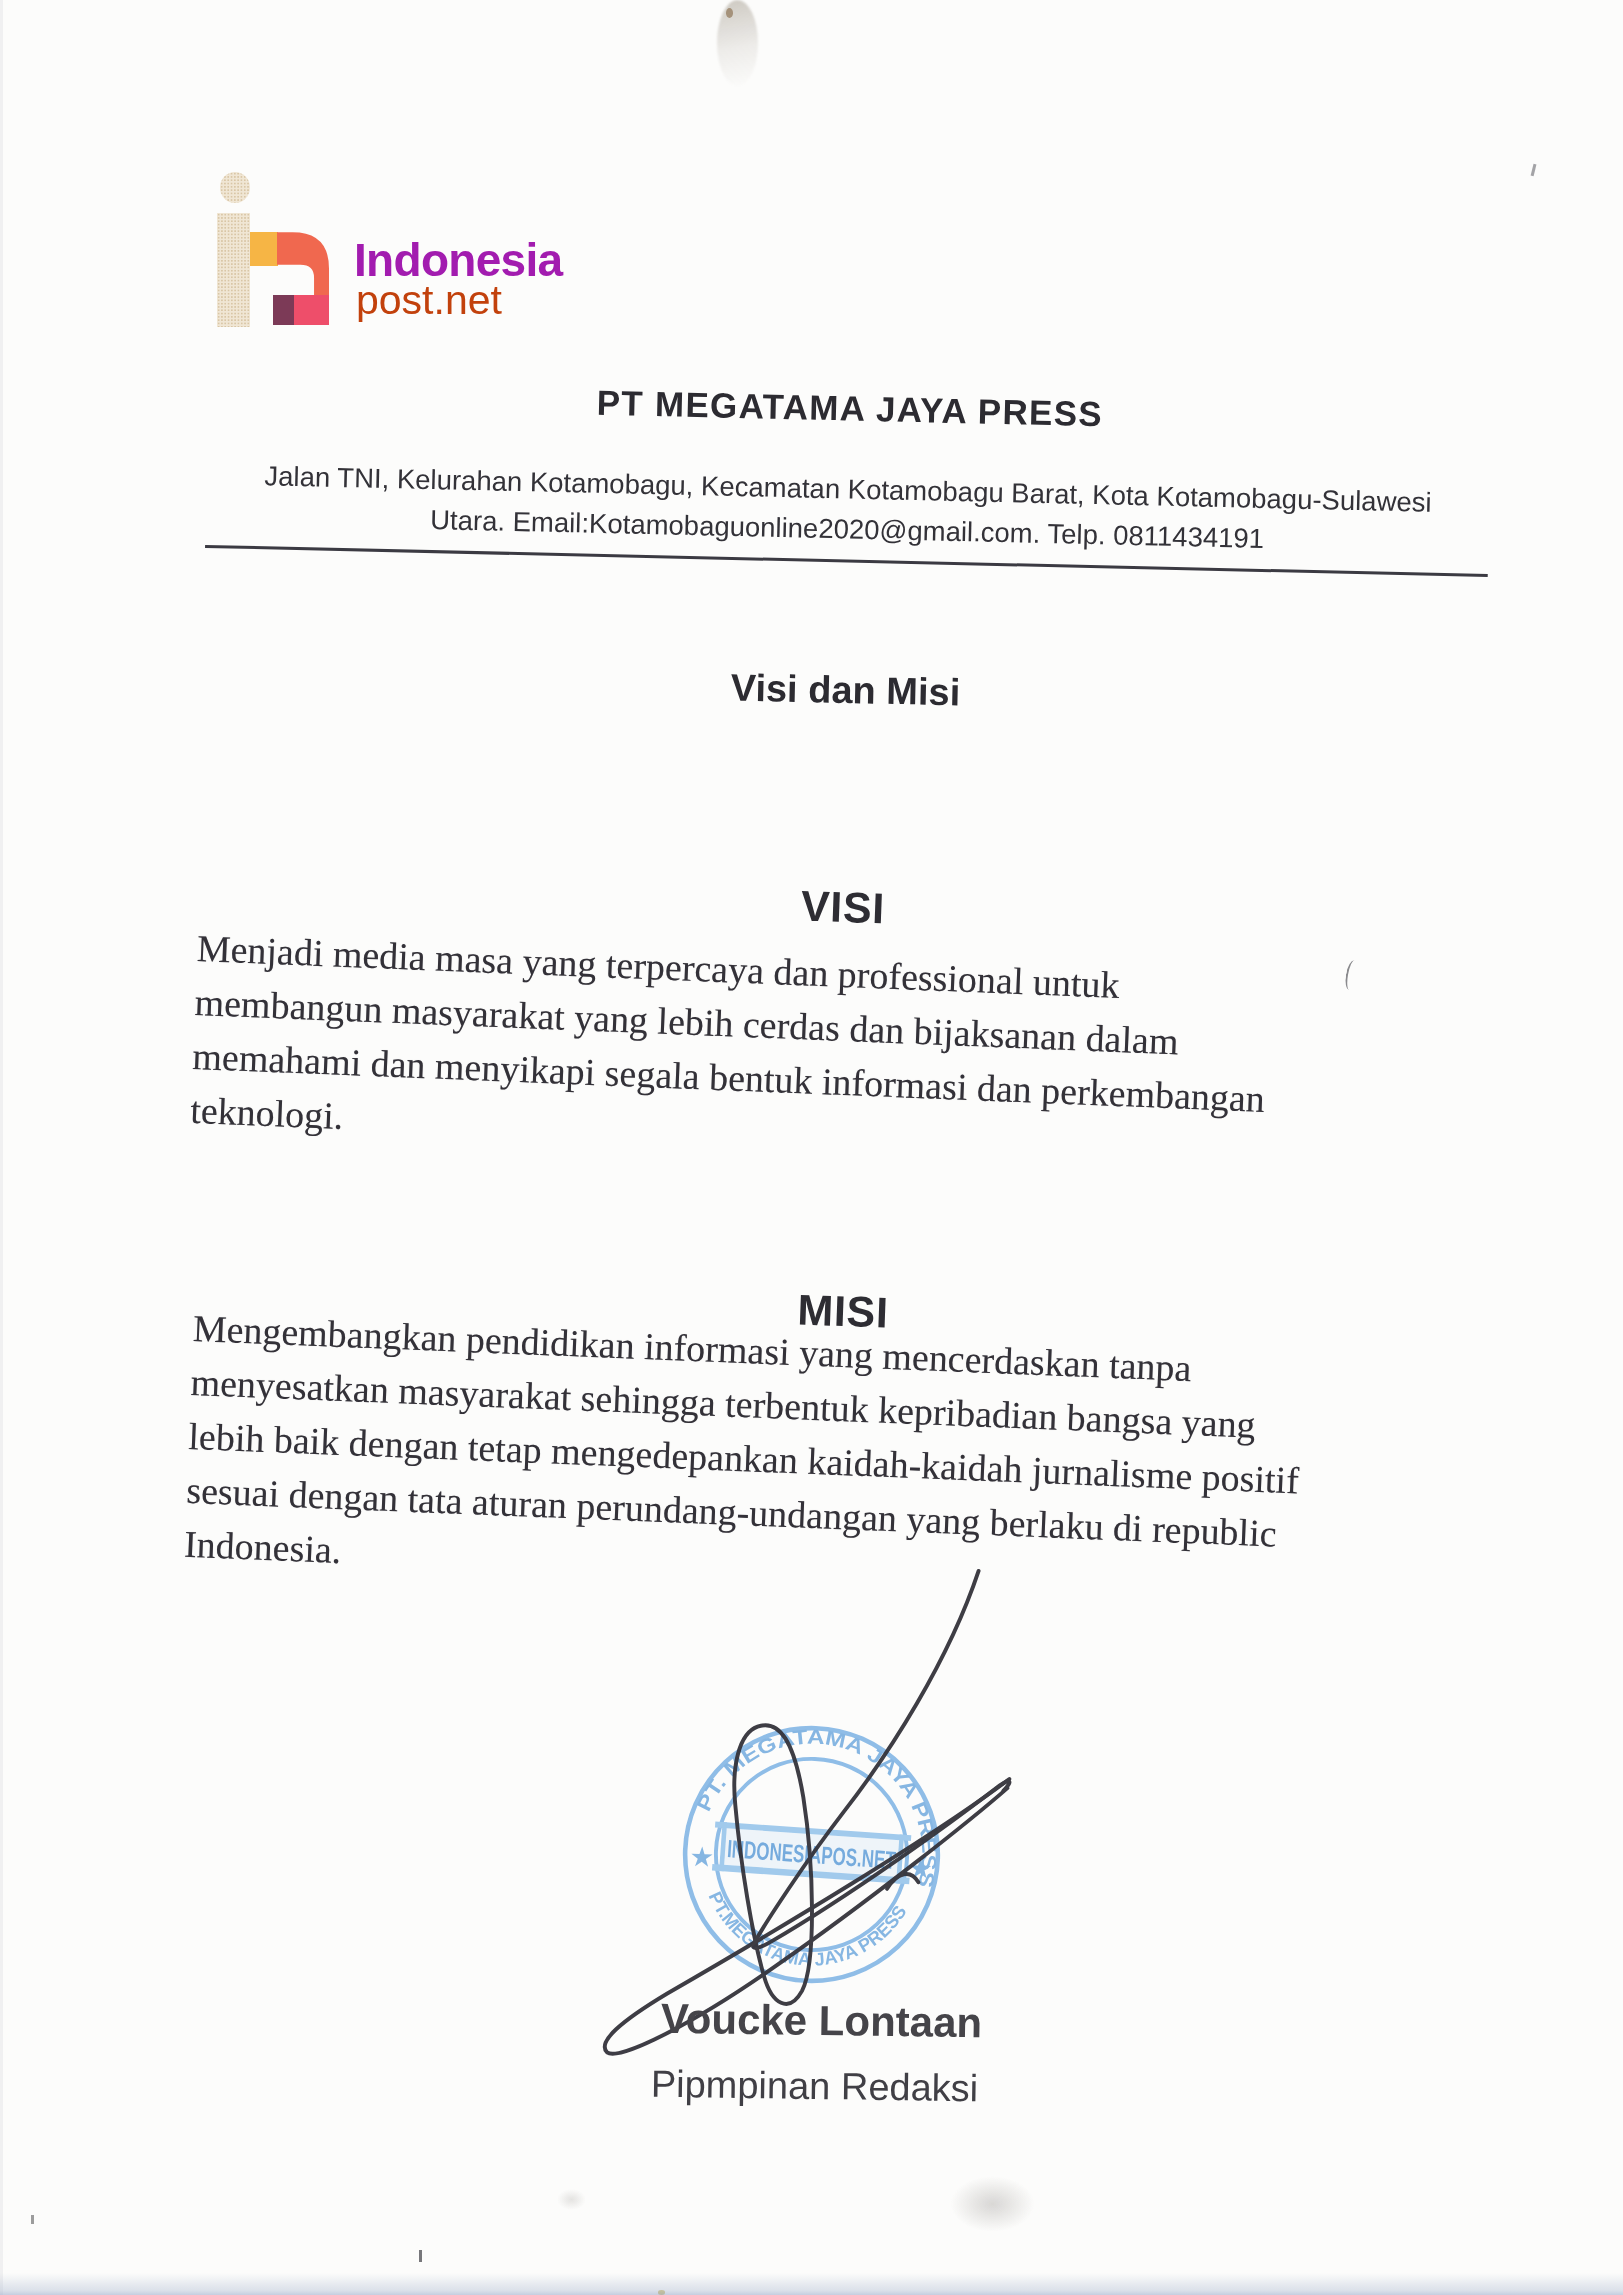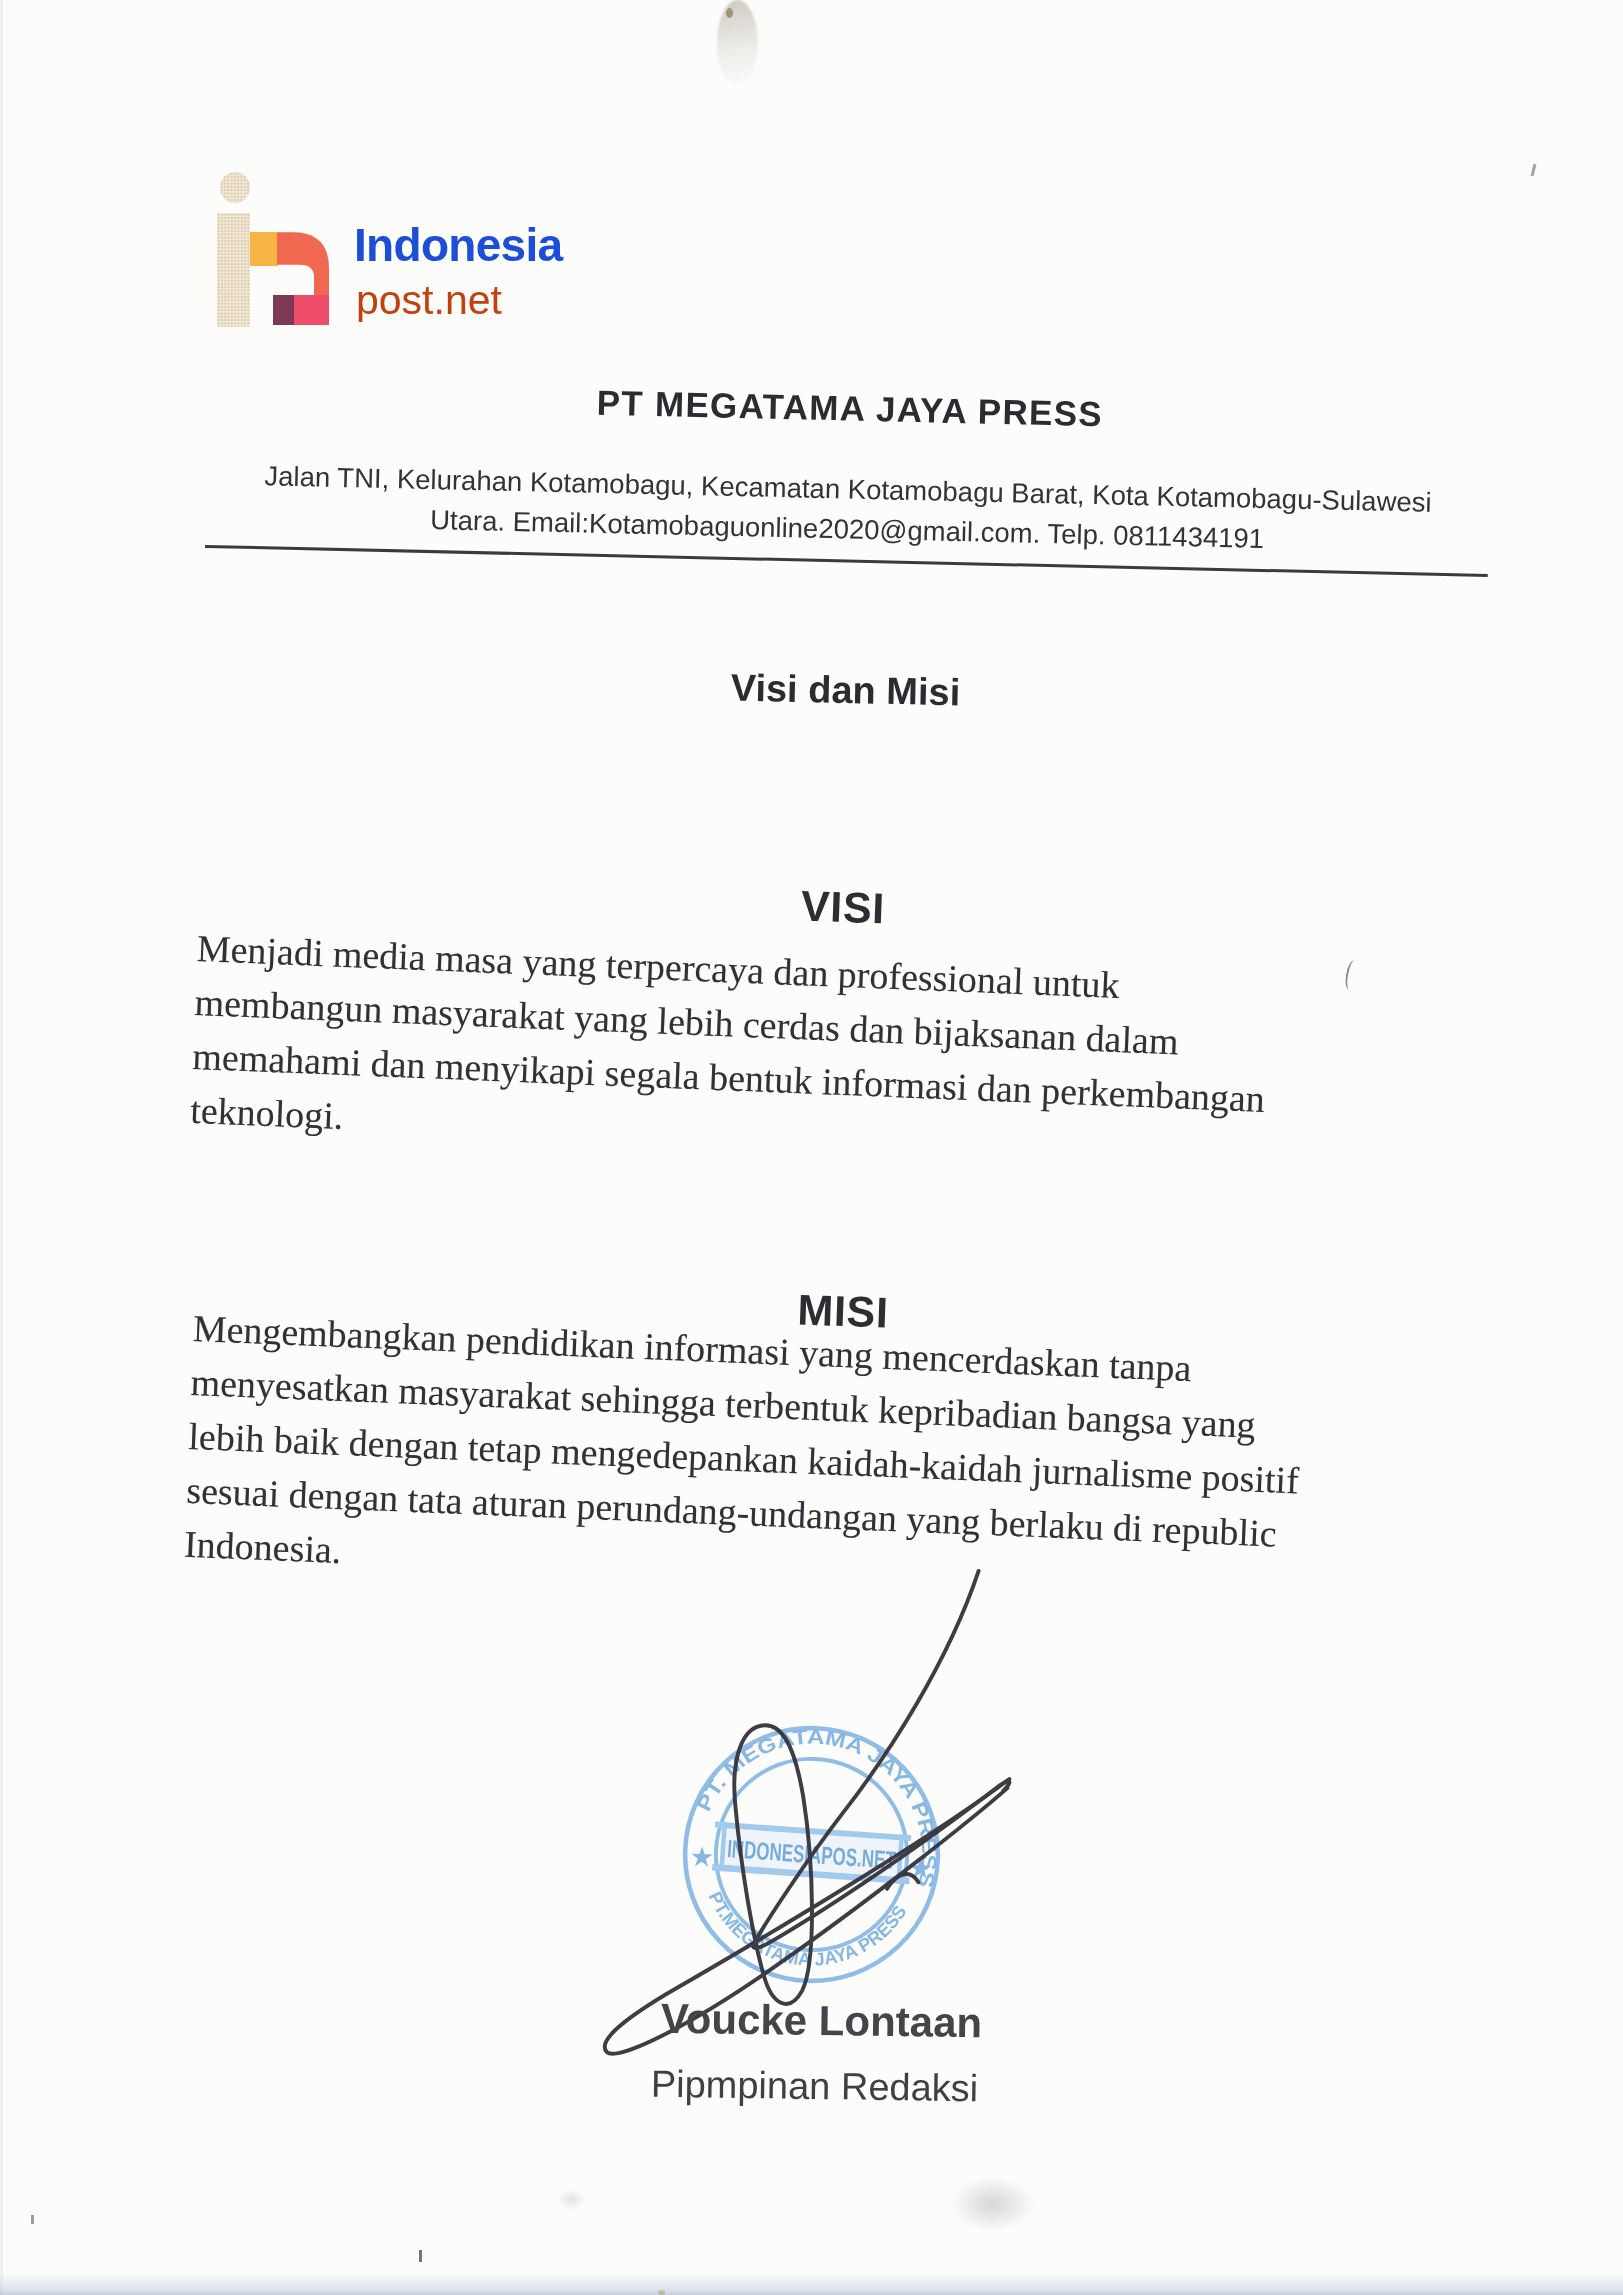--- a/index.html
+++ b/index.html
@@ -27,21 +27,21 @@
   
   .logo{left:196px;top:150px;width:419px;height:196px;}
   .logo .dot{left:23.6px;top:22px;width:30px;height:31px;border-radius:50%;}
   .logo .stem{left:21px;top:63px;width:33px;height:114px;}
   .cream{background-color:#f0e6d4;
     background-image:radial-gradient(#d9c6a6 0.7px,rgba(217,198,166,0) 0.9px);background-size:3.3px 3.3px;}
   .logo .yellow{left:54px;top:82px;width:28px;height:34px;background:#f6b545;}
   .logo .arch{left:81px;top:82px;width:52px;height:64px;}
   .logo .purple{left:77px;top:145px;width:21.6px;height:30px;background:#7c3a57;}
   .logo .pink{left:98px;top:145px;width:35px;height:30px;background:#ee4e6a;}
-  .brand-top{left:158px;top:68px;font-size:46px;font-weight:bold;letter-spacing:-0.7px;color:#1d4ed8;}
+  .brand-top{left:158px;top:83px;font-size:46px;font-weight:bold;letter-spacing:-0.7px;color:#a21caf;}
   .brand-bottom{left:160px;top:127px;font-size:41px;color:#c2410c;}
   
   .header-block{left:209px;top:373px;width:1283px;transform:rotate(1.3deg);transform-origin:0 0;
     text-align:center;color:#2c2b31;}
   .header-block *{position:static;display:block;}
   .company{font-size:35px;font-weight:bold;letter-spacing:1.3px;line-height:41px;}
   .addr1{margin-top:42px;font-size:27.5px;line-height:38px;color:#333238;}
   .addr2{font-size:27.5px;line-height:42px;color:#333238;}
   .rule{margin-top:9.2px;width:100%;height:2.6px;background:#3b3a42;}
   

